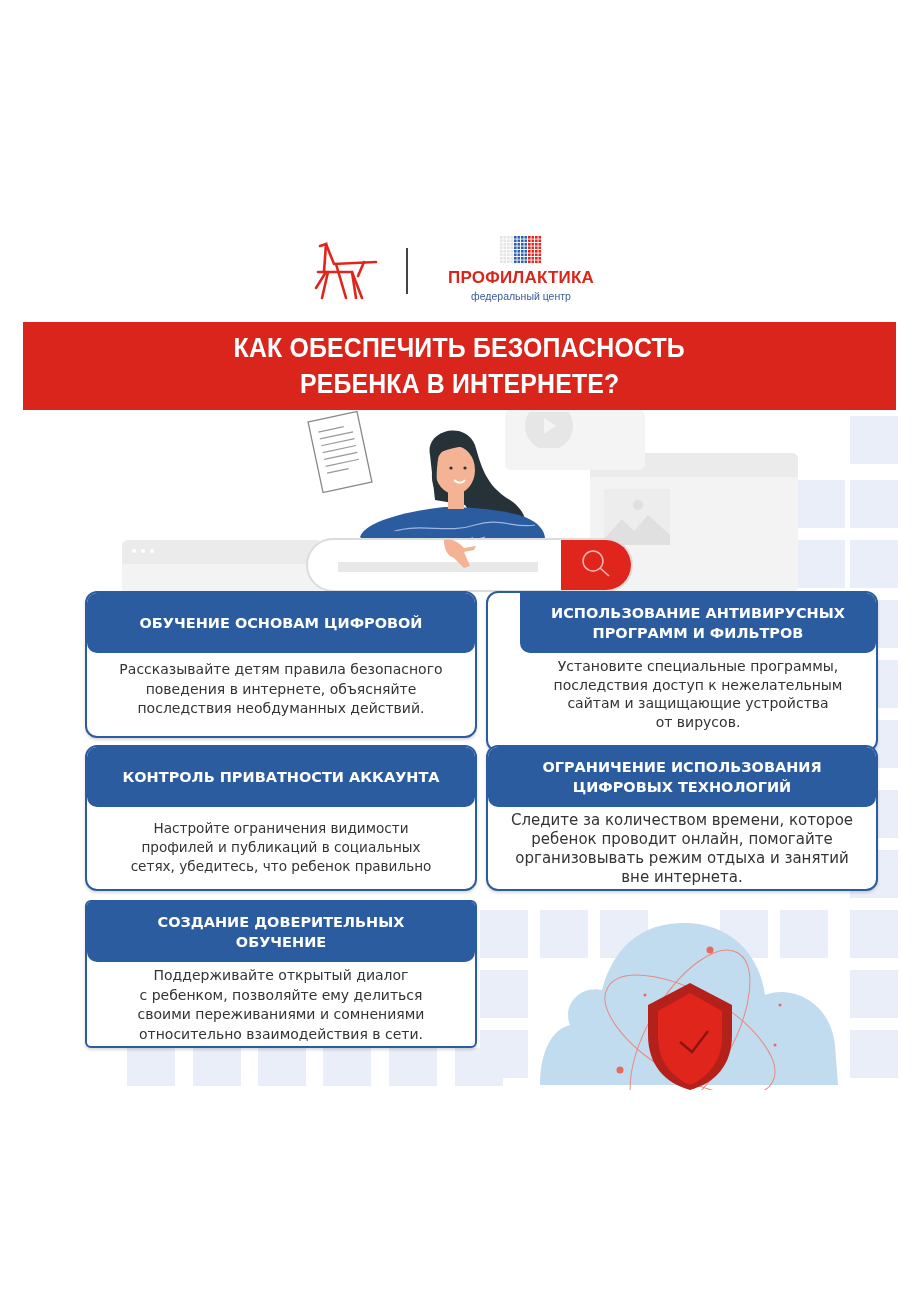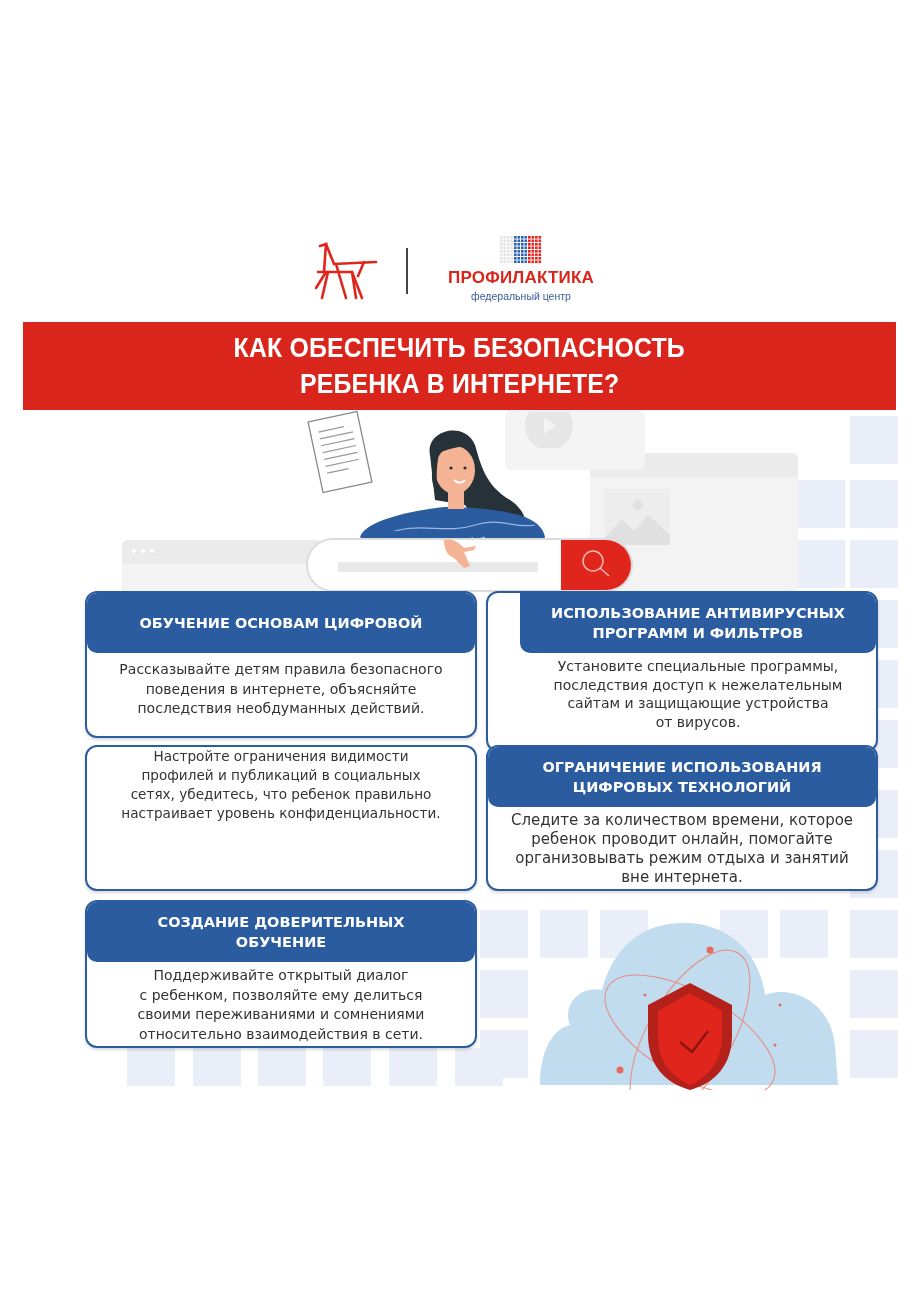--- a/index.html
+++ b/index.html
@@ -49,21 +49,21 @@
     .card-body { color: #333; text-align: center; font-size: 14px; line-height: 19.5px; padding: 7px 8px 0 8px; }
 
     .card-1 { left: 65px; top: 591px; width: 392px; height: 147px; }
     .card-1 .card-head { height: 60px; }
     .card-2 { left: 466px; top: 591px; width: 392px; height: 161px; padding-left: 32px; }
     .card-2 .card-head { height: 60px; }
     .card-3 { left: 65px; top: 745px; width: 392px; height: 146px; }
     .card-3 .card-head { height: 60px; }
     .card-4 { left: 466px; top: 745px; width: 392px; height: 146px; }
     .card-4 .card-head { height: 60px; }
-    .card-5 { left: 65px; top: 900px; width: 392px; height: 148px; }
+    .card-5 { left: 65px; top: 900px; width: 392px; height: 148px; border-radius: 6px; }
     .card-5 .card-head { height: 60px; }
 
     .illus { position: absolute; }
   </style>
 </head>
 <body>
 
 <div class="page">
 
   <div>
@@ -252,25 +252,29 @@
     </div>
     <div class="card-body" style="padding-top:4px;line-height:18.5px;">
       <div>Установите специальные программы,</div>
       <div>последствия доступ к нежелательным</div>
       <div>сайтам и защищающие устройства</div>
       <div>от вирусов.</div>
     </div>
   </div>
 
   <div class="card card-3">
-    <div class="card-body" style="padding-top:0;line-height:19px;font-size:13.6px;">
+    <div class="card-head">
+      <div>
+        <div>КОНТРОЛЬ ПРИВАТНОСТИ АККАУНТА</div>
+      </div>
+    </div>
+    <div class="card-body" style="padding-top:12px;line-height:19px;font-size:13.6px;">
       <div>Настройте ограничения видимости</div>
       <div>профилей и публикаций в социальных</div>
       <div>сетях, убедитесь, что ребенок правильно</div>
-      <div>настраивает уровень конфиденциальности.</div>
     </div>
   </div>
 
   <div class="card card-4">
     <div class="card-head">
       <div>
         <div>ОГРАНИЧЕНИЕ ИСПОЛЬЗОВАНИЯ</div>
         <div>ЦИФРОВЫХ ТЕХНОЛОГИЙ</div>
       </div>
     </div>

